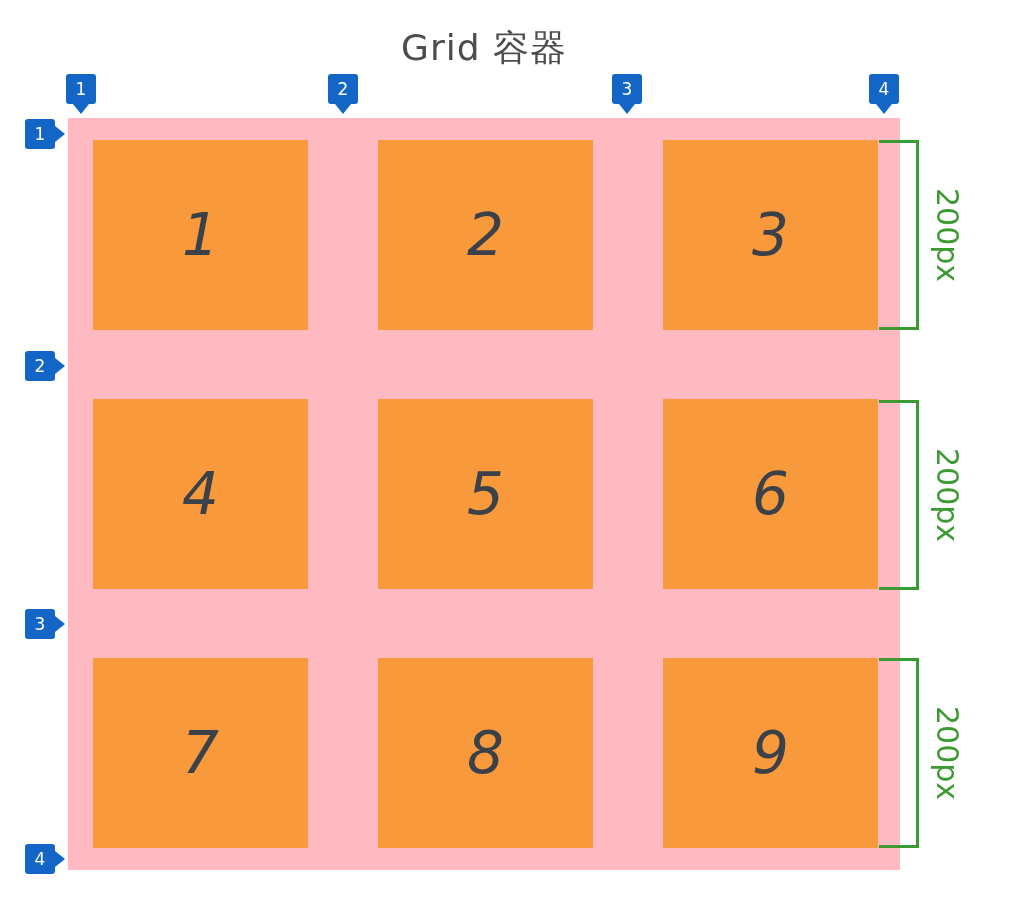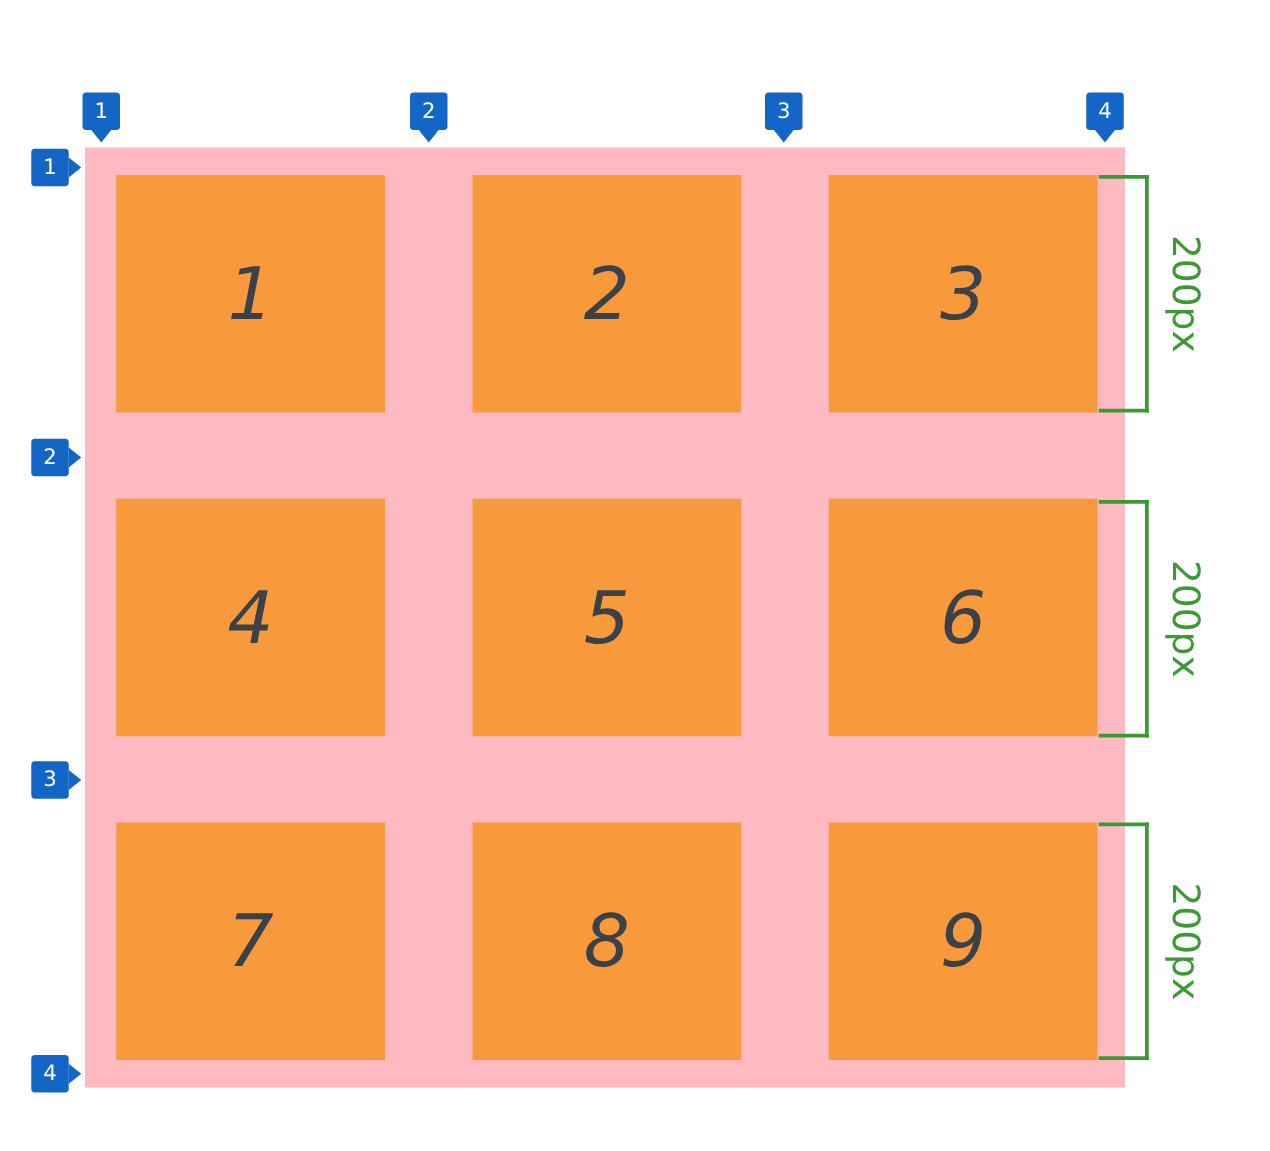--- a/index.html
+++ b/index.html
@@ -127,20 +127,21 @@
   }
   .label-1 { top: 140px; }
   .label-2 { top: 400px; }
   .label-3 { top: 658px; }
 </style>
 </head>
 <body>
 
 <div class="canvas">
 
+  <div class="page-title">Grid 容器</div>
 
   <div class="flag flag-down col-flag-1">
     <span>1</span>
   </div>
   <div class="flag flag-down col-flag-2">
     <span>2</span>
   </div>
   <div class="flag flag-down col-flag-3">
     <span>3</span>
   </div>

